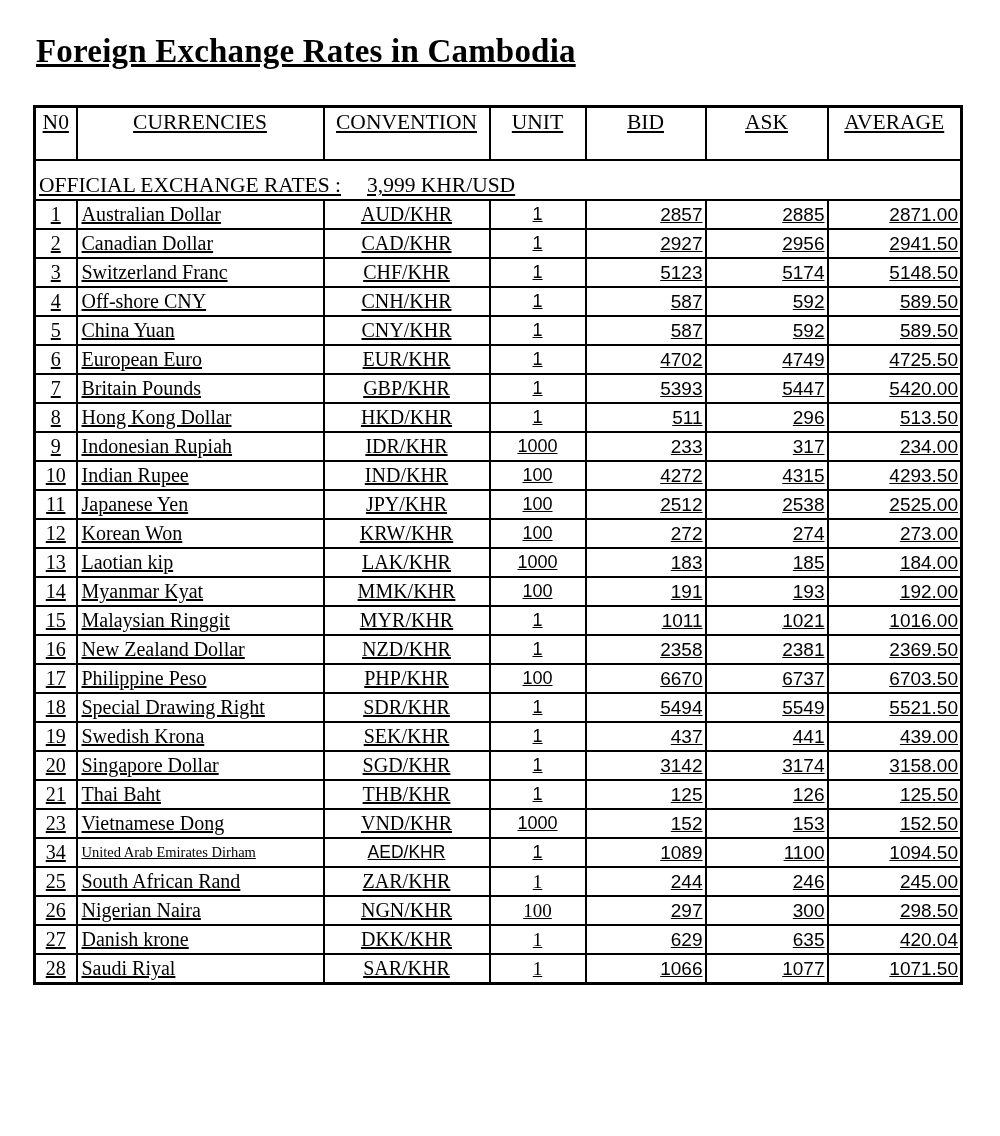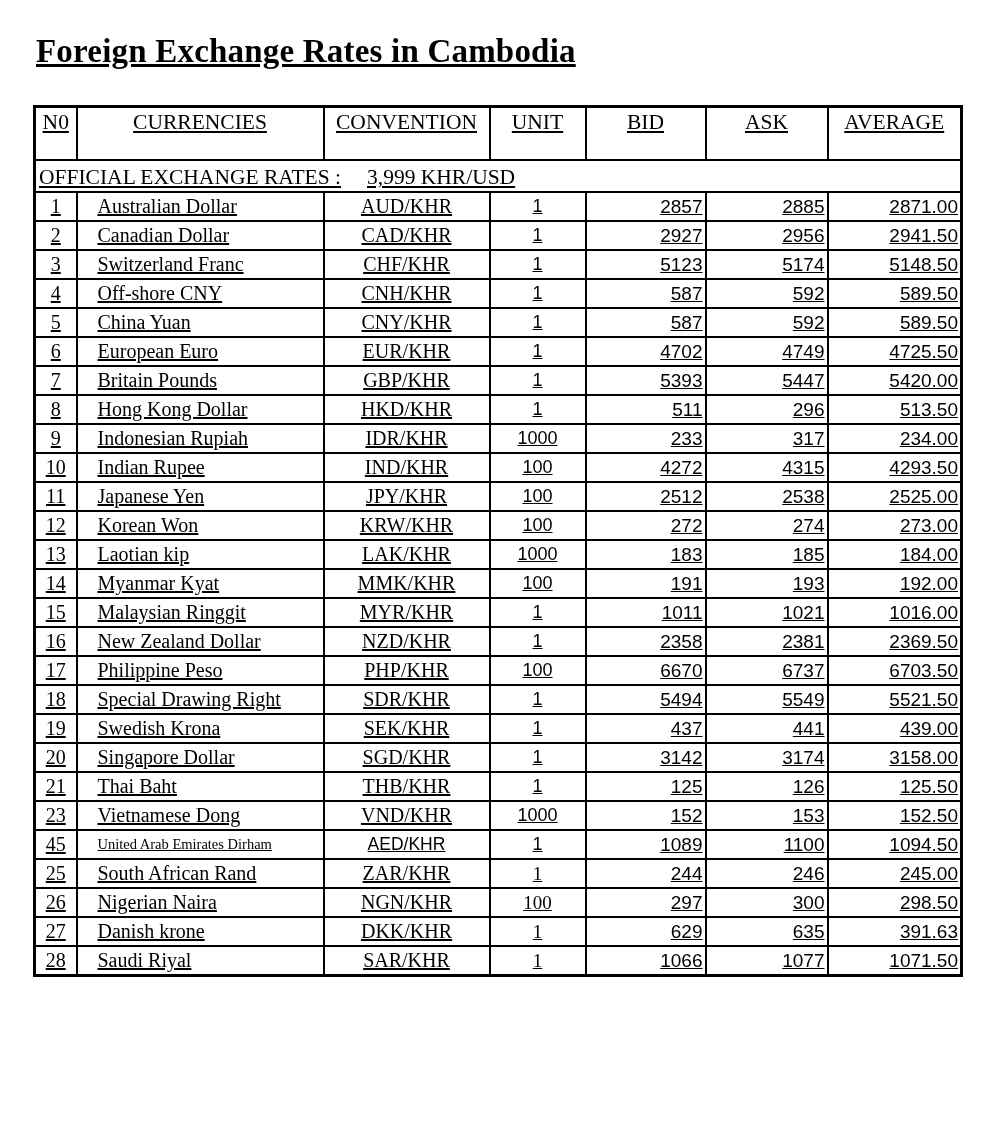--- a/index.html
+++ b/index.html
@@ -44,42 +44,42 @@
     width: 927px;
     border: 3px solid #000;
   }
   .fx-table td, .fx-table th {
     border: 2px solid #000;
     overflow: hidden;
     white-space: nowrap;
   }
   .caption-cell {
     font-size: 21.5px;
-    padding: 4px 0 1px 3px;
+    padding: 12px 0 1px 3px;
     text-align: left;
     height: 26px;
   }
   .caption-value { margin-left: 26px; }
   .fx-table thead th {
     font-weight: normal;
     font-size: 21.5px;
     text-align: center;
     vertical-align: top;
     padding-top: 2px;
     height: 48px;
   }
   .fx-table tbody td { height: 25px; }
   .col-no {
     text-align: center;
     font-size: 20px;
   }
   .col-currency {
     text-align: left;
     font-size: 20px;
-    padding-left: 20px;
+    padding-left: 4px;
   }
   .col-conv {
     text-align: center;
     font-size: 20px;
   }
   .col-unit {
     text-align: center;
     font-family: "Liberation Sans", sans-serif;
     font-size: 18px;
   }
@@ -329,21 +329,21 @@
         <tr>
           <td class="col-no">23</td>
           <td class="col-currency">Vietnamese Dong</td>
           <td class="col-conv">VND/KHR</td>
           <td class="col-unit">1000</td>
           <td class="col-num">152</td>
           <td class="col-num">153</td>
           <td class="col-num">152.50</td>
         </tr>
         <tr class="small-name sans-conv">
-          <td class="col-no">45</td>
+          <td class="col-no">34</td>
           <td class="col-currency">United Arab Emirates Dirham</td>
           <td class="col-conv">AED/KHR</td>
           <td class="col-unit">1</td>
           <td class="col-num">1089</td>
           <td class="col-num">1100</td>
           <td class="col-num">1094.50</td>
         </tr>
         <tr class="serif-unit">
           <td class="col-no">25</td>
           <td class="col-currency">South African Rand</td>
@@ -362,21 +362,21 @@
           <td class="col-num">300</td>
           <td class="col-num">298.50</td>
         </tr>
         <tr class="serif-unit">
           <td class="col-no">27</td>
           <td class="col-currency">Danish krone</td>
           <td class="col-conv">DKK/KHR</td>
           <td class="col-unit">1</td>
           <td class="col-num">629</td>
           <td class="col-num">635</td>
-          <td class="col-num">391.63</td>
+          <td class="col-num">420.04</td>
         </tr>
         <tr class="serif-unit">
           <td class="col-no">28</td>
           <td class="col-currency">Saudi Riyal</td>
           <td class="col-conv">SAR/KHR</td>
           <td class="col-unit">1</td>
           <td class="col-num">1066</td>
           <td class="col-num">1077</td>
           <td class="col-num">1071.50</td>
         </tr>

